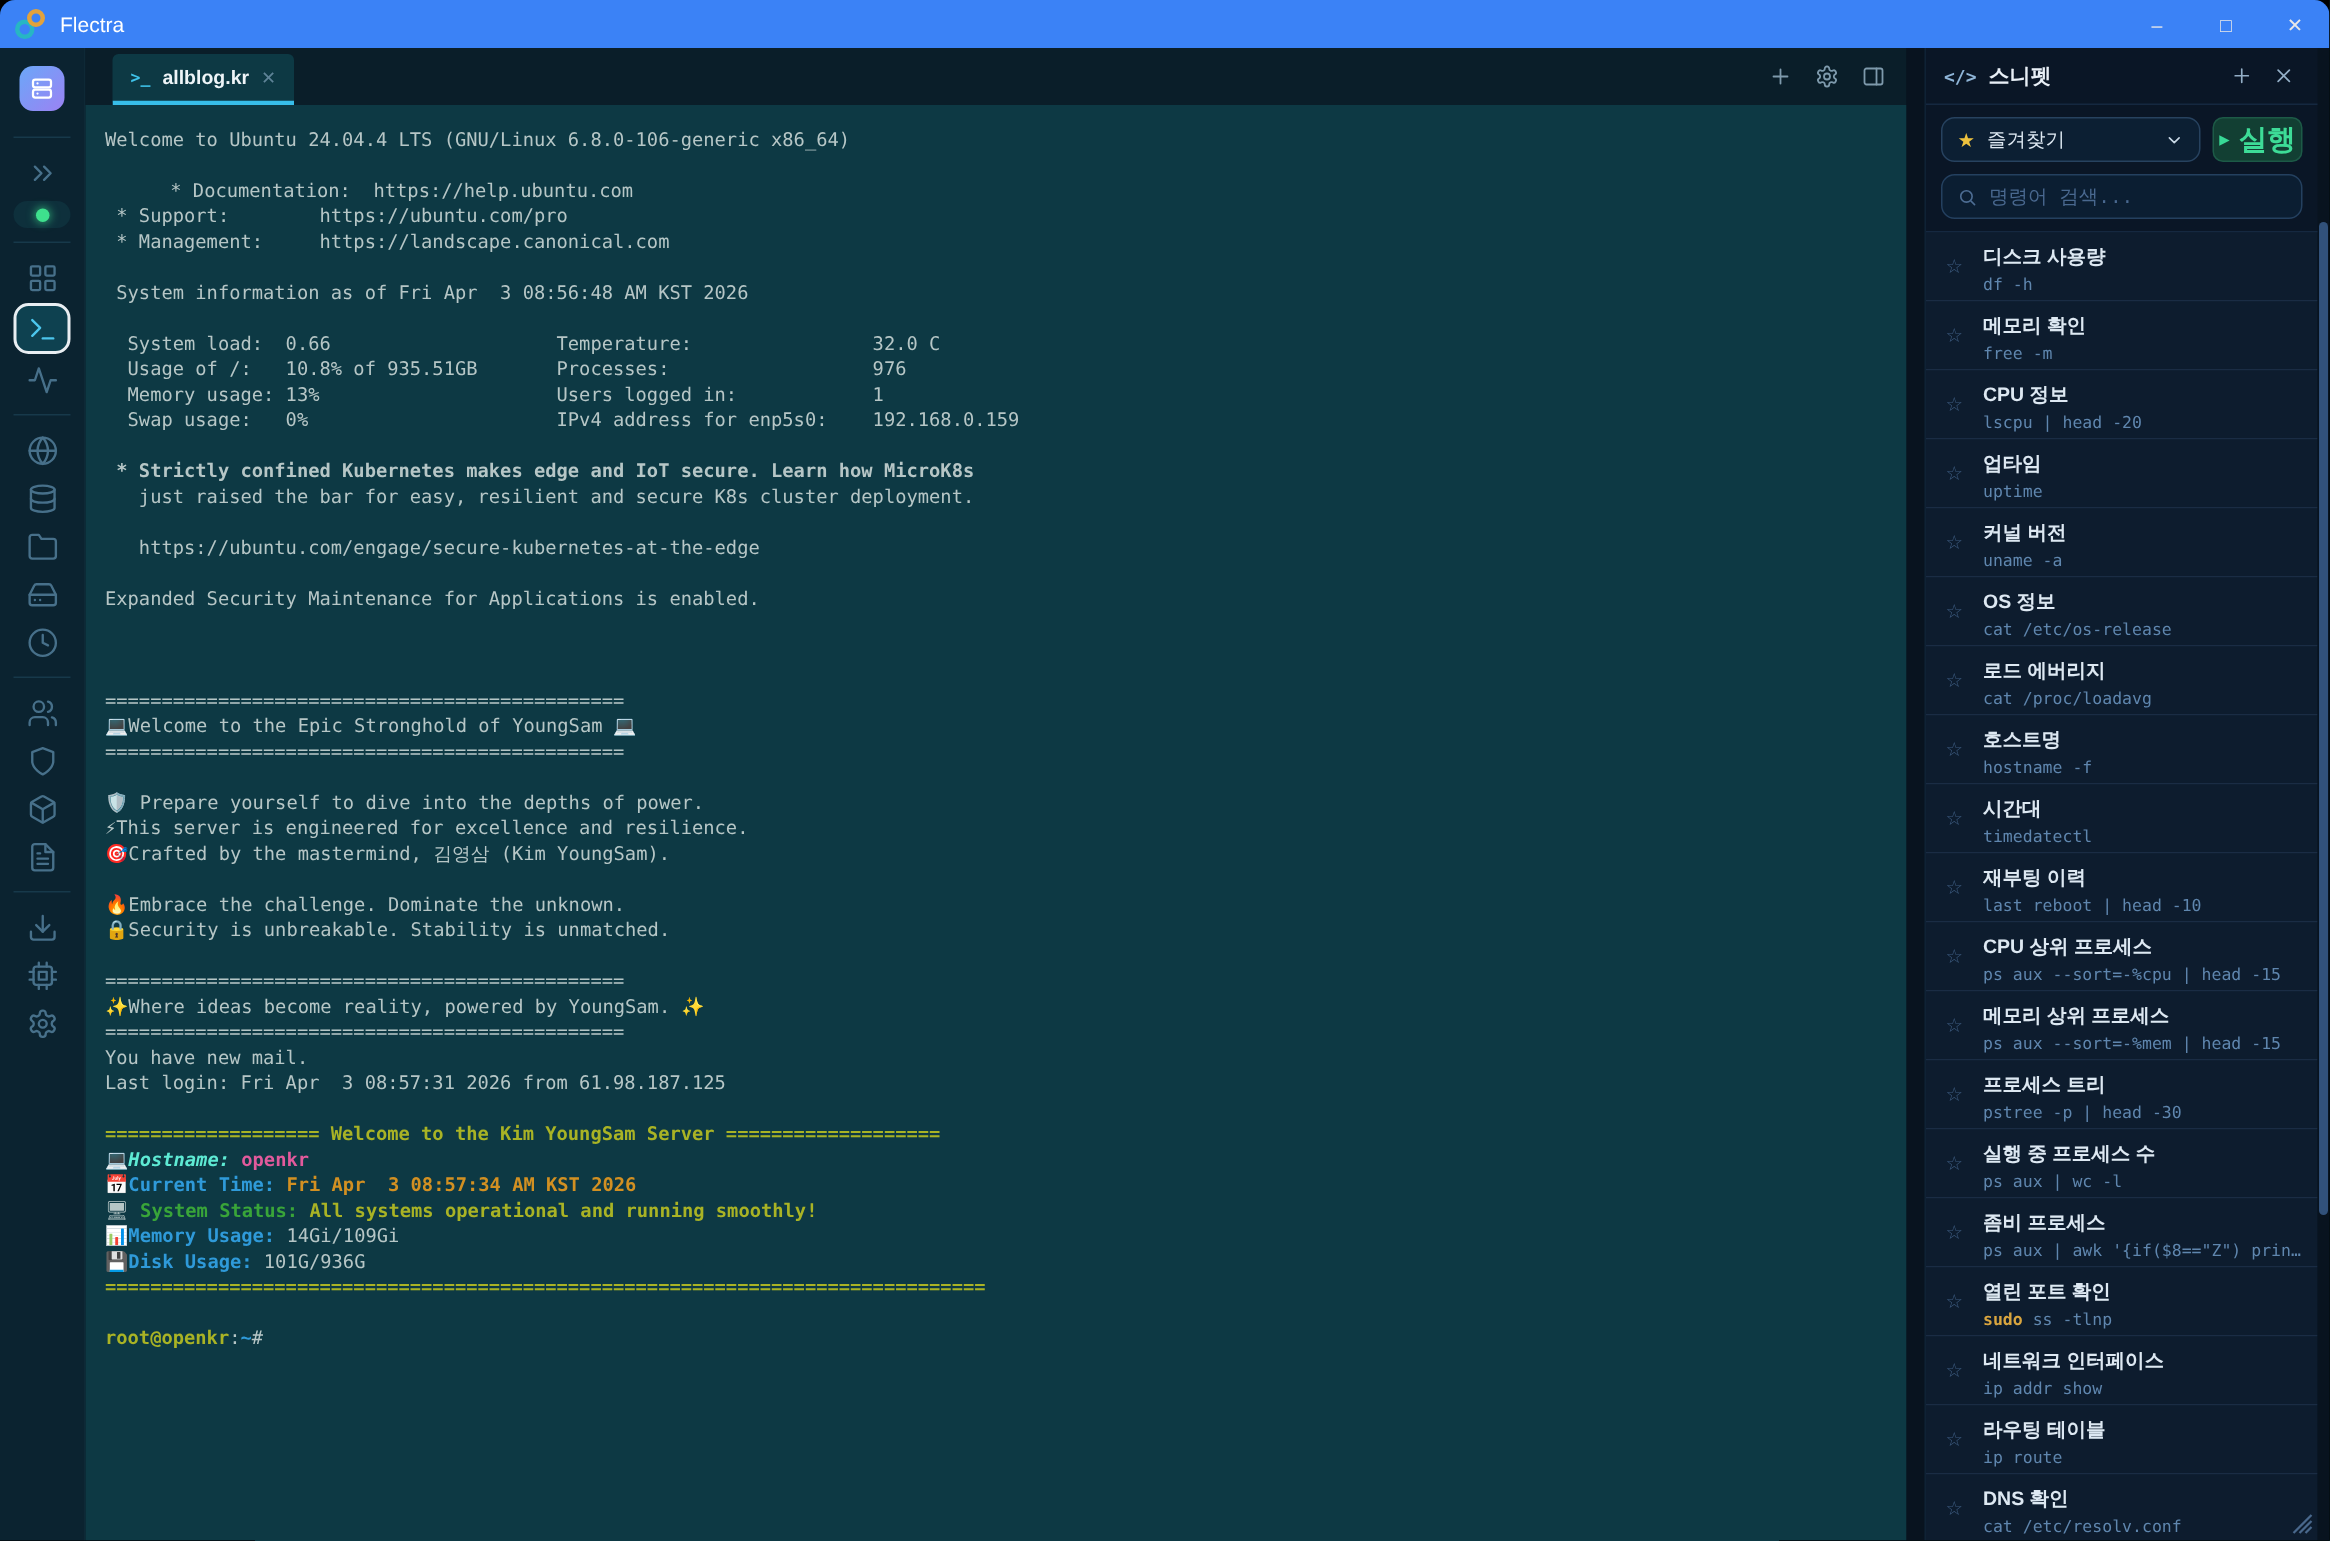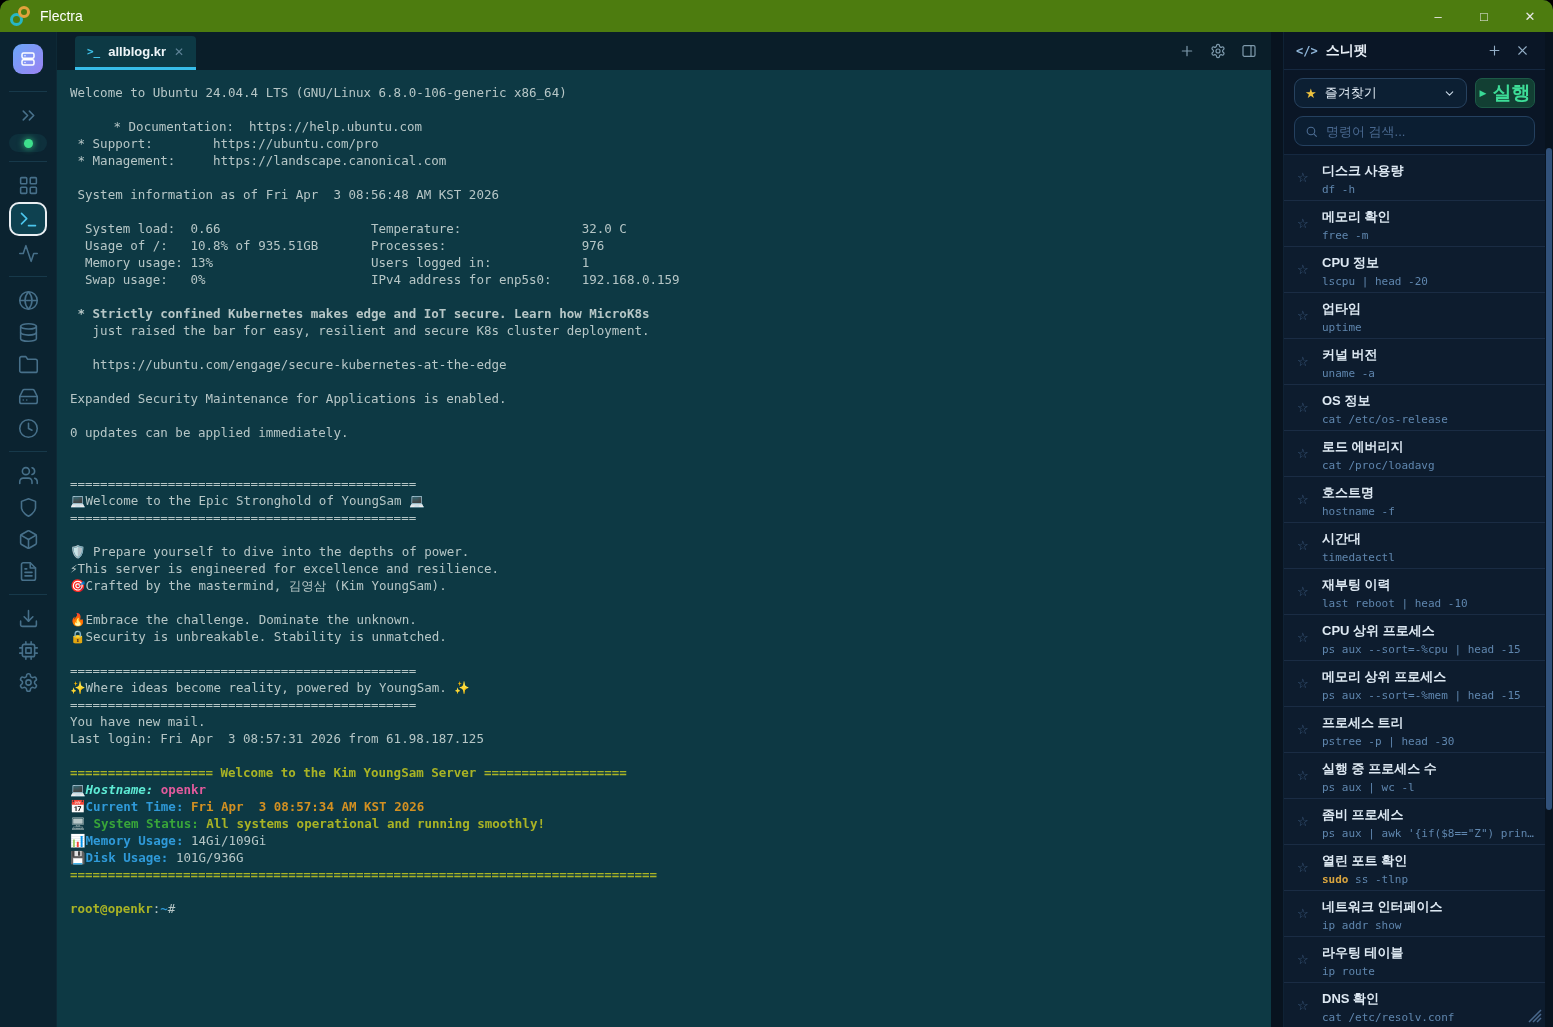--- a/index.html
+++ b/index.html
@@ -2,21 +2,21 @@
 <html><head>
 <meta charset="utf-8">
 <style>
   * { margin:0; padding:0; box-sizing:border-box; }
   html,body { width:1553px; height:1027px; background:#000; overflow:hidden;
               font-family:"Liberation Sans", sans-serif; }
   .window { width:1553px; height:1027px; border-radius:10px 10px 0 0; overflow:hidden;
             background:#08131f; display:flex; flex-direction:column; }
 
   
-  .titlebar { height:32px; background:#4d7c0f; display:flex; align-items:center;
+  .titlebar { height:32px; background:#3b82f6; display:flex; align-items:center;
               padding-left:10px; position:relative; flex:none; }
   .applogo { width:20px; height:20px; position:relative; margin-right:10px; }
   .applogo .ring1 { position:absolute; left:0; bottom:0; width:13px; height:13px;
      border:3px solid #27b6c4; border-radius:50%; }
   .applogo .ring2 { position:absolute; right:0; top:0; width:12px; height:12px;
      border:3px solid #e2a23c; border-radius:50%; }
   .apptitle { color:#fff; font-size:14px; }
   .wincontrols { position:absolute; right:0; top:0; height:32px; display:flex; }
   .winbtn { width:46px; height:32px; display:flex; align-items:center; justify-content:center;
             color:#e8e8e8; font-size:13px; }
@@ -83,21 +83,21 @@
   .runbtn { width:60px; height:30px; border-radius:7px; background:#123f33; border:1px solid #1d5a47;
             display:flex; align-items:center; justify-content:center; gap:6px; }
   .run-play { color:#38d996; font-size:9px; }
   .run-label { color:#3ddc97; font-size:19px; font-weight:bold; }
   .panel-search { padding:4px 10px 8px; flex:none; }
   .searchbox { height:30px; border:1px solid #24405f; border-radius:9px; background:#0b1e32;
                display:flex; align-items:center; padding:0 10px; gap:8px; }
   .searchbox svg { width:13px; height:13px; stroke:#4d6d93; fill:none; stroke-width:2;
                    stroke-linecap:round; }
   .searchbox input { flex:1; background:transparent; border:none; outline:none;
-                     color:#f97316; font-size:13px; font-family:Liberation Sans, sans-serif; }
+                     color:#f97316; font-size:13px; font-family:Liberation Mono, monospace; }
   .searchbox input::placeholder { color:#49688f; }
   .panel-list { flex:1; overflow:hidden; border-top:1px solid #152840; }
   .snip { position:relative; height:46px; padding:7px 10px 0 38px; background:#0d1c2e;
           border-bottom:1px solid #1a2c44; }
   .snip .star { position:absolute; left:13px; top:16px; color:#3d5c80; font-size:13px; line-height:1; }
   .snip .title { color:#dde8f2; font-size:13px; font-weight:bold; margin-bottom:3px;
                  white-space:nowrap; overflow:hidden; }
   .snip .cmd { color:#5f86ae; font-size:11px; font-family:"DejaVu Sans Mono", monospace;
                white-space:nowrap; overflow:hidden; }
   .snip .cmd .hl { color:#d9a53f; font-weight:bold; }
@@ -321,21 +321,20 @@
           <div class="t-line"><span style="color: rgb(182, 198, 198);">  Memory usage: 13%                     Users logged in:            1</span></div>
           <div class="t-line"><span style="color: rgb(182, 198, 198);">  Swap usage:   0%                      IPv4 address for enp5s0:    192.168.0.159</span></div>
           <div class="t-line"><span style="color: rgb(182, 198, 198);"></span></div>
           <div class="t-line"><span style="color: rgb(182, 198, 198); font-weight: bold;"> * Strictly confined Kubernetes makes edge and IoT secure. Learn how MicroK8s</span></div>
           <div class="t-line"><span style="color: rgb(182, 198, 198);">   just raised the bar for easy, resilient and secure K8s cluster deployment.</span></div>
           <div class="t-line"><span style="color: rgb(182, 198, 198);"></span></div>
           <div class="t-line"><span style="color: rgb(182, 198, 198);">   https://ubuntu.com/engage/secure-kubernetes-at-the-edge</span></div>
           <div class="t-line"><span style="color: rgb(182, 198, 198);"></span></div>
           <div class="t-line"><span style="color: rgb(182, 198, 198);">Expanded Security Maintenance for Applications is enabled.</span></div>
           <div class="t-line"><span style="color: rgb(182, 198, 198);"></span></div>
-          <div class="t-line"><span style="color: rgb(182, 198, 198);">0 updates can be applied immediately.</span></div>
           <div class="t-line"><span style="color: rgb(182, 198, 198);"></span></div>
           <div class="t-line"><span style="color: rgb(182, 198, 198);"></span></div>
           <div class="t-line"><span style="color: rgb(182, 198, 198);">==============================================</span></div>
           <div class="t-line"><span style="color: rgb(182, 198, 198);">💻Welcome to the Epic Stronghold of YoungSam 💻</span></div>
           <div class="t-line"><span style="color: rgb(182, 198, 198);">==============================================</span></div>
           <div class="t-line"><span style="color: rgb(182, 198, 198);"></span></div>
           <div class="t-line"><span style="color: rgb(182, 198, 198);">🛡️ Prepare yourself to dive into the depths of power.</span></div>
           <div class="t-line"><span style="color: rgb(182, 198, 198);">⚡This server is engineered for excellence and resilience.</span></div>
           <div class="t-line"><span style="color: rgb(182, 198, 198);">🎯Crafted by the mastermind, 김영삼 (Kim YoungSam).</span></div>
           <div class="t-line"><span style="color: rgb(182, 198, 198);"></span></div>

